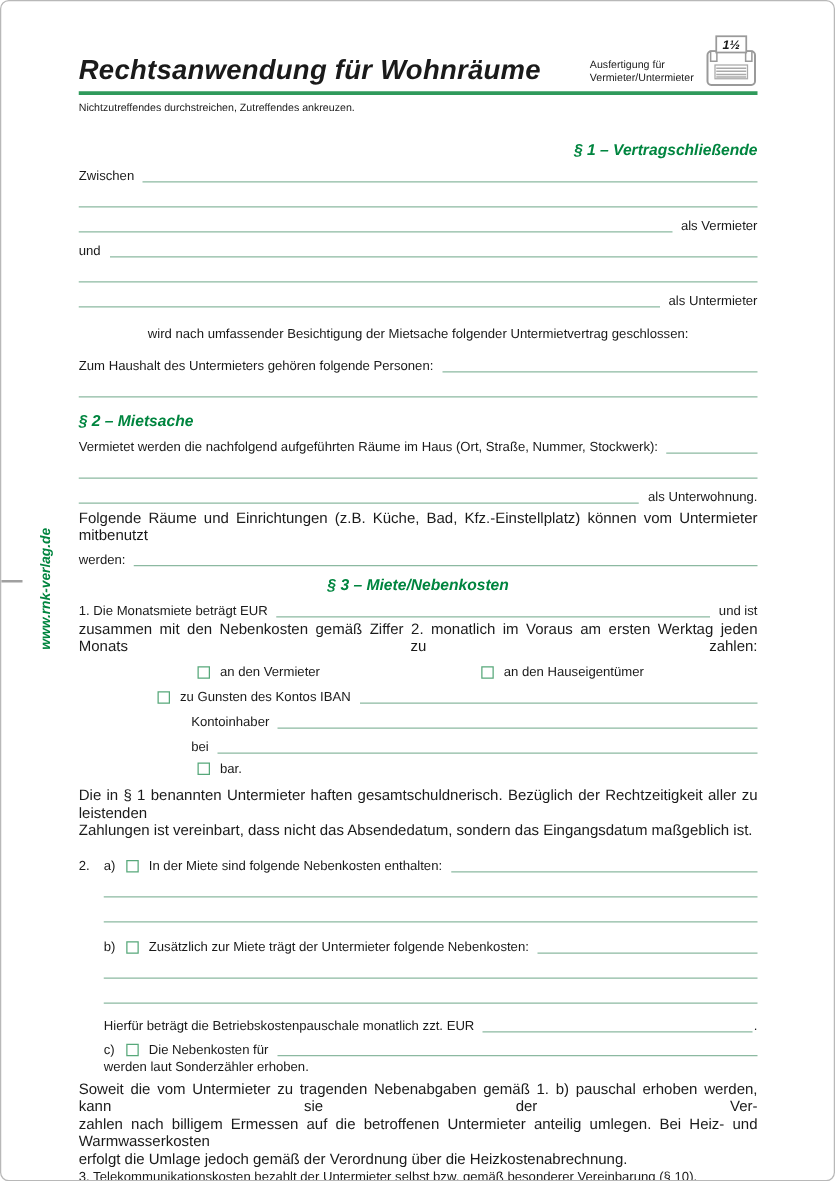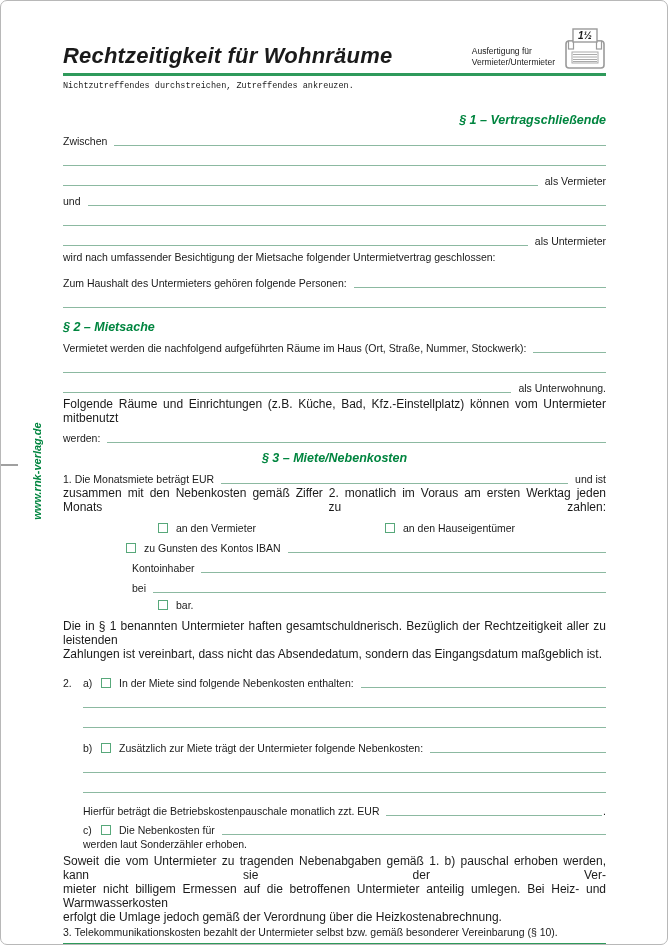--- a/index.html
+++ b/index.html
@@ -23,37 +23,37 @@
   }
   .content{padding:0 61px 0 62px;}
 
   
   .header{margin-top:34px;height:34px;display:flex;justify-content:space-between;align-items:flex-end;}
   .doc-title{font-size:22px;font-weight:bold;font-style:italic;letter-spacing:.2px;white-space:nowrap;}
   .copy-info{display:flex;align-items:flex-end;gap:9px;}
   .copy-text{font-size:8.5px;line-height:10.5px;margin-bottom:2px;}
   .copy-icon{position:relative;width:42px;height:42px;margin-bottom:-1px;}
   .title-rule{margin-top:4px;height:3px;background:var(--rule);}
-  .note{margin-top:4px;font-size:8.5px;line-height:13px;font-family:Liberation Mono, monospace;}
+  .note{margin-top:4px;font-size:8.5px;line-height:13px;}
 
   
   .sec-h{color:var(--green);font-weight:bold;font-style:italic;font-size:12.5px;line-height:15px;}
   .mt20{margin-top:20px;text-align:right;} .mt10{margin-top:10px;} .mt6{margin-top:6px;text-align:center;}
 
   .row{display:flex;align-items:flex-end;height:20px;font-size:10.5px;line-height:14px;}
   .row .lbl{white-space:nowrap;padding-right:7px;}
   .row .sfx{white-space:nowrap;padding-left:7px;}
   .fill{flex:1;border-bottom:1.5px solid var(--line);margin-bottom:2px;min-width:20px;}
   .txt{font-size:10.5px;line-height:14px;white-space:nowrap;}
   .para{font-size:12px;line-height:14px;text-align:justify;}
   .jfull{text-align:justify;-moz-text-align-last:justify;text-align-last:justify;}
 
   .cbx{display:inline-block;width:10px;height:10px;border:1.5px solid var(--cbx);background:#fff;flex:0 0 auto;margin:0 8px 2px 0;}
   .cbrow{display:flex;align-items:flex-end;font-size:10.5px;line-height:14px;padding-left:32px;}
-  .ind63{margin-left:63px;} .ind85{margin-left:69px;} .ind20{margin-left:20px;}
+  .ind63{margin-left:63px;} .ind85{margin-left:90px;} .ind20{margin-left:20px;}
   .col195{display:flex;align-items:flex-end;width:195px;}
 
   .numcell{width:20px;flex:0 0 auto;} .letcell{width:18px;flex:0 0 auto;}
 
   .bottom-rule{margin-top:4px;height:2.5px;background:var(--rule);}
 
   
   .footer{margin-top:4px;display:flex;align-items:flex-start;}
   .pub{display:flex;align-items:flex-end;gap:5px;width:150px;flex:0 0 auto;}
   .verlag{font-size:8.5px;white-space:nowrap;}
@@ -72,21 +72,21 @@
 <body>
 
 <div class="page">
 
   <div class="brand-vertical">www.rnk-verlag.de</div>
   <div class="fold-mark"></div>
 
   <div class="content">
 
     <div class="header">
-      <div class="doc-title">Rechtzeitigkeit für Wohnräume</div>
+      <div class="doc-title">Rechtsanwendung für Wohnräume</div>
       <div class="copy-info">
         <div class="copy-text">
           <div>Ausfertigung für</div>
           <div>Vermieter/Untermieter</div>
         </div>
         <div class="copy-icon">
           <svg width="42" height="42" viewBox="0 0 42 42">
             <rect x="2" y="13" width="38" height="27" rx="3" fill="#fff" stroke="#9a9a9a" stroke-width="1.6"></rect>
             <rect x="4.5" y="13" width="5" height="8" fill="#fff" stroke="#9a9a9a" stroke-width="1.2"></rect>
             <rect x="32.5" y="13" width="5" height="8" fill="#fff" stroke="#9a9a9a" stroke-width="1.2"></rect>
@@ -123,21 +123,21 @@
       <span class="lbl">und</span>
       <span class="fill"></span>
     </div>
     <div class="row">
       <span class="fill"></span>
     </div>
     <div class="row">
       <span class="fill"></span>
       <span class="sfx">als Untermieter</span>
     </div>
-    <div class="txt" style="margin-top:2px;">wird nach umfassender Besichtigung der Mietsache folgender Untermietvertrag geschlossen:</div>
+    <div class="txt" style="margin-top:12px;text-align:center;">wird nach umfassender Besichtigung der Mietsache folgender Untermietvertrag geschlossen:</div>
     <div class="row mt6">
       <span class="lbl">Zum Haushalt des Untermieters gehören folgende Personen:</span>
       <span class="fill"></span>
     </div>
     <div class="row">
       <span class="fill"></span>
     </div>
 
     <div class="sec-h mt10">§ 2 – Mietsache</div>
     <div class="row">
@@ -233,21 +233,21 @@
     <div class="row ind20" style="height:19px;">
       <span class="letcell">c)</span>
       <span class="cbx"></span>
       <span class="lbl">Die Nebenkosten für</span>
       <span class="fill"></span>
     </div>
     <div class="txt ind20">werden laut Sonderzähler erhoben.</div>
 
     <div style="margin-top:3px;">
       <div class="para jfull">Soweit die vom Untermieter zu tragenden Nebenabgaben gemäß 1. b) pauschal erhoben werden, kann sie der Ver-</div>
-      <div class="para jfull">mieter nicht billigem Ermessen auf die betroffenen Untermieter anteilig umlegen. Bei Heiz- und Warmwasserkosten</div>
+      <div class="para jfull">zahlen nach billigem Ermessen auf die betroffenen Untermieter anteilig umlegen. Bei Heiz- und Warmwasserkosten</div>
       <div class="para">erfolgt die Umlage jedoch gemäß der Verordnung über die Heizkostenabrechnung.</div>
     </div>
     <div class="txt" style="margin-top:1px;">3. Telekommunikationskosten bezahlt der Untermieter selbst bzw. gemäß besonderer Vereinbarung (§ 10).</div>
 
     <div class="bottom-rule"></div>
 
     <div class="footer">
       <div class="pub">
         <svg width="26" height="21" viewBox="0 0 26 21">
           <polygon points="13,1 25,20 1,20" fill="#fff" stroke="#333" stroke-width="1.2"></polygon>

